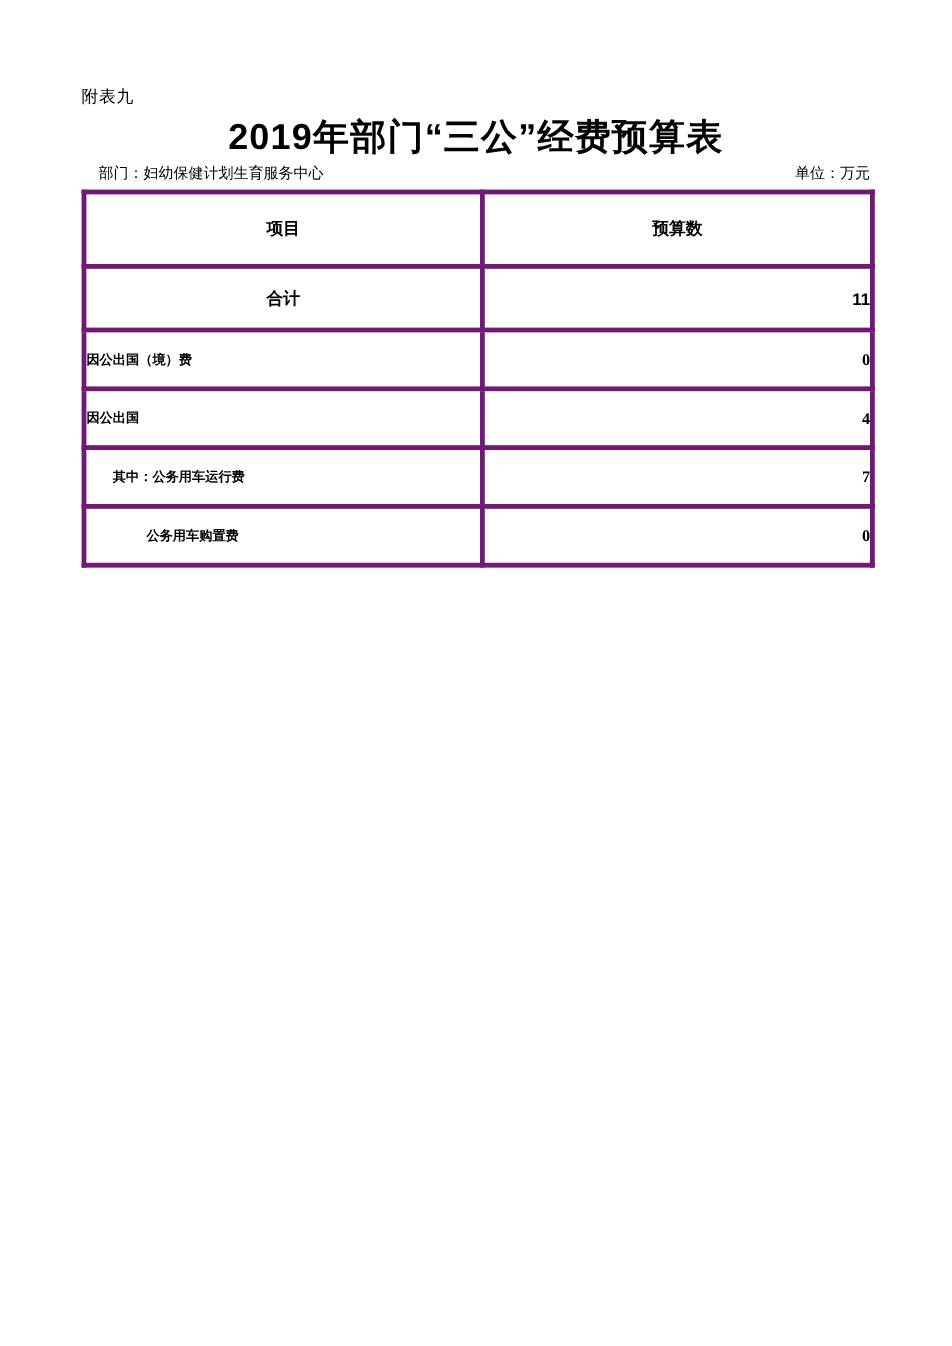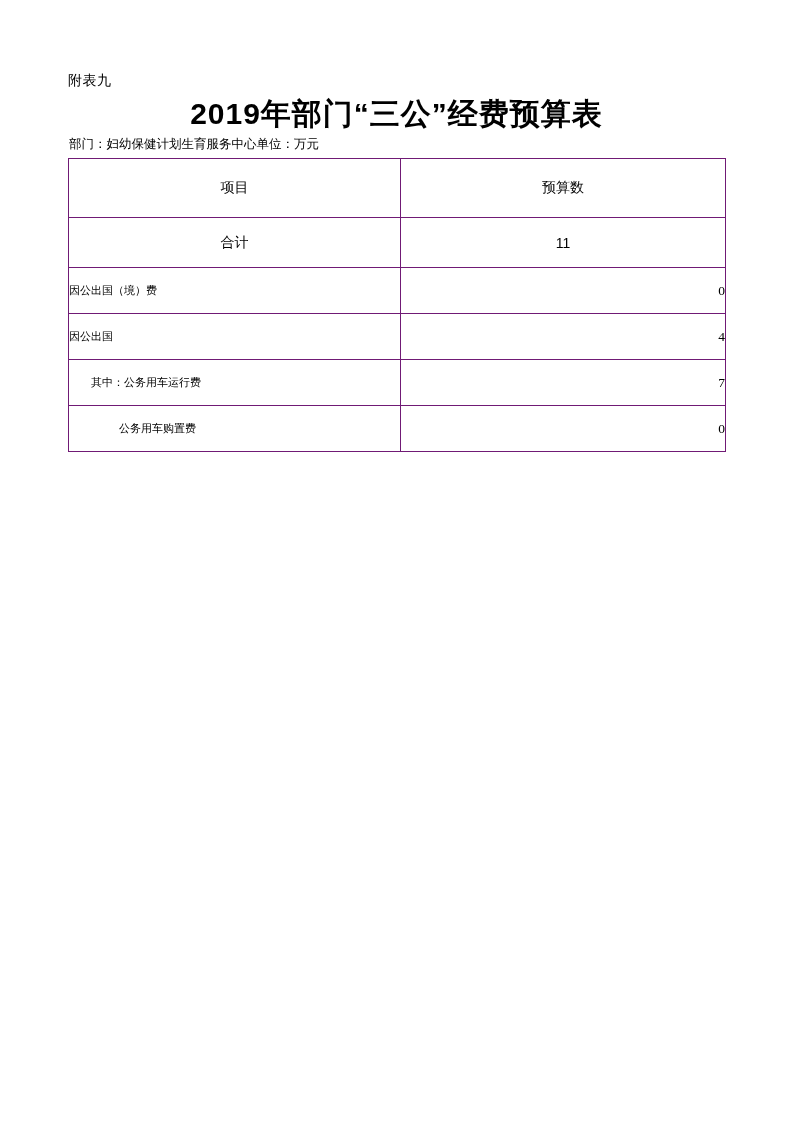--- a/index.html
+++ b/index.html
@@ -37,65 +37,66 @@
     right: 0;
     top: 94px;
     text-align: center;
     font-size: 30px;
     font-weight: bold;
     letter-spacing: 1px;
     font-family: "Liberation Sans", "DejaVu Sans", sans-serif;
   }
   .meta-row {
     position: absolute;
-    left: 69px;
+    left: 82px;
     right: 68px;
     top: 136px;
     font-size: 12.5px;
     display: flex;
+    justify-content: space-between;
     align-items: baseline;
     font-family: "Liberation Serif", "DejaVu Serif", serif;
   }
   .meta-left { white-space: nowrap; }
   .meta-right { white-space: nowrap; }
 
   table.budget {
     position: absolute;
     left: 68px;
     top: 158px;
     width: 657px;
     border-collapse: collapse;
     table-layout: fixed;
   }
   table.budget td, table.budget th {
-    border: 1px solid #701a75;
+    border: 4px solid #701a75;
     padding: 0;
     vertical-align: middle;
-    font-weight: normal;
+    font-weight: bold;
   }
   col.c-item { width: 332px; }
   col.c-val  { width: 325px; }
 
   .head-cell {
     height: 58px;
     text-align: center;
     font-size: 14px;
     font-weight: bold;
     font-family: "Liberation Sans", "DejaVu Sans", sans-serif;
   }
   .total-cell-label {
     height: 49px;
     text-align: center;
     font-size: 14px;
     font-weight: bold;
     font-family: "Liberation Sans", "DejaVu Sans", sans-serif;
   }
   .total-cell-value {
     height: 49px;
-    text-align: center;
+    text-align: right;
     font-size: 14px;
     font-weight: bold;
     font-family: "Liberation Sans", "DejaVu Sans", sans-serif;
   }
   .row-cell {
     height: 45px;
     font-size: 11px;
     font-family: "Liberation Serif", "DejaVu Serif", serif;
   }
   .row-label {

